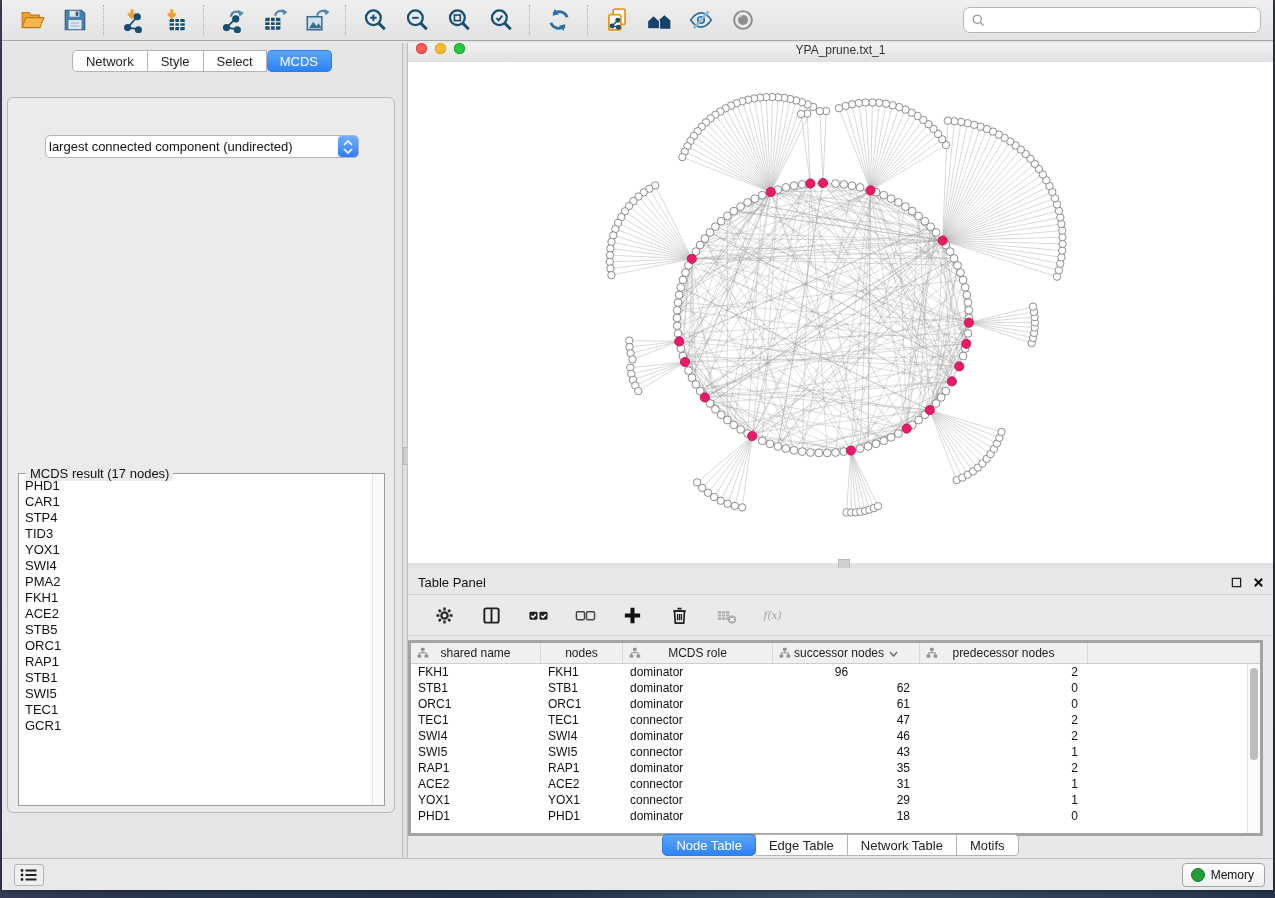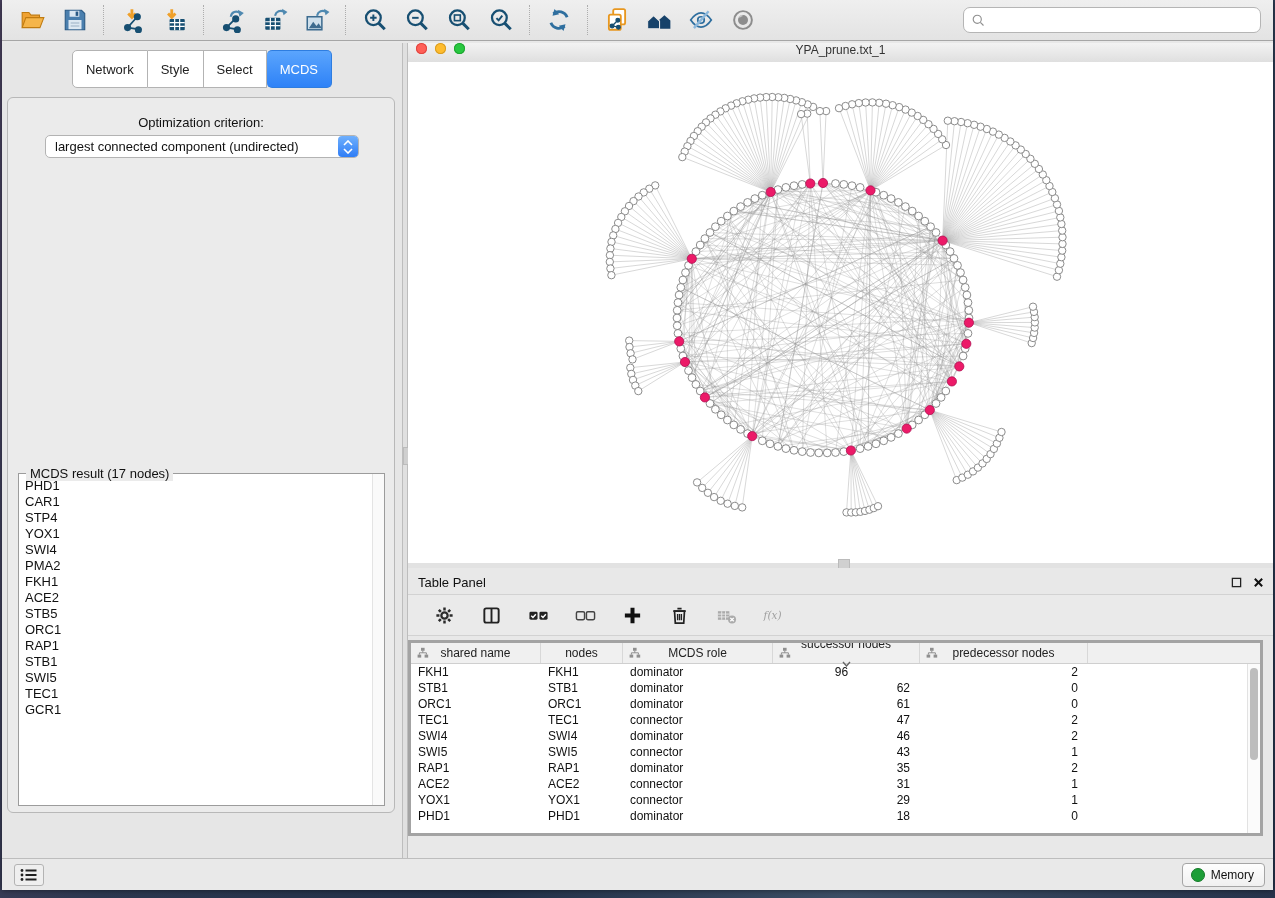--- a/index.html
+++ b/index.html
@@ -24,31 +24,31 @@
   .search-wrap svg{width:15px;height:15px;}
   .search-wrap input{border:none;outline:none;flex:1;height:20px;font-size:13px;background:transparent;}
   
   .control-panel{position:absolute;left:0;top:43px;width:400px;height:815px;background:#e6e6e6;}
   .panel-head{height:24px;display:flex;align-items:center;padding:2px 8px 0 10px;}
   .panel-title{font-size:13px;color:#111;}
   .win-btns{margin-left:auto;display:flex;gap:9px;align-items:center;}
   .win-btns .wb{background:none;border:none;padding:0;width:13px;height:13px;display:flex;align-items:center;justify-content:center;}
   .cp-tabs{display:flex;justify-content:center;margin-top:7px;}
   .seg{display:flex;}
-  .seg button{font-size:13px;height:38px;padding:0 13px;background:#fff;border:1px solid #b3b3b3;
+  .seg button{font-size:13px;height:22px;padding:0 13px;background:#fff;border:1px solid #b3b3b3;
     border-left:none;color:#222;}
   .seg button:first-child{border-left:1px solid #b3b3b3;border-radius:5px 0 0 5px;}
   .seg button:last-child{border-radius:0 5px 5px 0;}
   .seg button.active{background:linear-gradient(#5ba5fd,#2e82f7);color:#fff;border-color:#2e7de0;border-radius:5px;}
   .cp-inner{position:absolute;left:5px;right:7px;top:54px;bottom:45px;background:#ebebeb;
     border:1px solid #b8b8b8;border-radius:6px;}
   .crit-label{margin-top:17px;text-align:center;font-size:13px;color:#111;}
   .dropdown{position:absolute;left:37px;top:37px;width:314px;height:23px;background:#fff;
     border:1px solid #b3b3b3;border-radius:5px;display:flex;align-items:center;box-sizing:border-box;}
-  .dropdown .val{flex:1;font-size:13px;padding-left:9px;color:#111;white-space:nowrap;}
+  .dropdown .val{flex:1;font-size:13px;padding-left:3px;color:#111;white-space:nowrap;}
   .dd-step{width:20px;height:21px;border-radius:4px;background:linear-gradient(#6fb0fd,#2f7df6);
     display:flex;flex-direction:column;align-items:center;justify-content:center;gap:2px;margin-right:0px;}
   .btn-row{position:absolute;left:0;right:0;top:70px;display:flex;justify-content:center;gap:14px;}
   .mac-btn{font-size:13px;height:23px;padding:0 14px;background:linear-gradient(#fff,#f3f3f3);
     border:1px solid #b0b0b0;border-radius:5px;color:#111;}
   .mac-btn.focused{box-shadow:0 0 0 3px rgba(100,155,250,.6);border-color:#7aa8e8;}
   .mcds-group{position:absolute;left:10px;right:9px;top:368px;bottom:6px;}
   .group-box{position:absolute;left:0;right:0;top:7px;bottom:0;border:1px solid #9c9c9c;background:#fff;}
   .group-legend{position:absolute;left:8px;top:0;background:#ebebeb;padding:0 4px;font-size:13px;color:#111;z-index:2;}
   .mcds-list{position:absolute;left:1px;top:8px;bottom:1px;right:12px;overflow:hidden;background:#fff;padding:4px 0 0 6px;}
@@ -251,39 +251,39 @@
   <div class="control-panel">
     <div class="cp-tabs">
           <span class="seg" id="cp-tabs">
             <button>Network</button>
             <button>Style</button>
             <button>Select</button>
             <button class="active">MCDS</button>
           </span>
         </div>
     <div class="cp-inner">
-      <div class="crit-label">Optimization criterion:</div>
       <div class="dropdown">
         <span class="val">largest connected component (undirected)</span>
         <span class="dd-step">
           <svg width="10" height="6" viewBox="0 0 10 6">
                 <path d="M1 5l4-4 4 4" fill="none" stroke="#fff" stroke-width="1.6"></path>
               </svg>
           <svg width="10" height="6" viewBox="0 0 10 6">
                 <path d="M1 1l4 4 4-4" fill="none" stroke="#fff" stroke-width="1.6"></path>
               </svg>
         </span>
       </div>
       <div class="mcds-group">
         <span class="group-legend">MCDS result (17 nodes)</span>
         <div class="group-box"></div>
         <div class="mcds-list" id="mcds-list">
               <div>PHD1</div>
               <div>CAR1</div>
               <div>STP4</div>
+              <div>TID3</div>
               <div>YOX1</div>
               <div>SWI4</div>
               <div>PMA2</div>
               <div>FKH1</div>
               <div>ACE2</div>
               <div>STB5</div>
               <div>ORC1</div>
               <div>RAP1</div>
               <div>STB1</div>
               <div>SWI5</div>
@@ -660,21 +660,21 @@
             </div>
             <div class="th" style="width: 150px;">
               <span class="orgic"><svg width="12" height="12" viewBox="0 0 12 12">
                   <rect x="4" y="0.8" width="3.6" height="3" fill="#8f8f8f"></rect>
                   <rect x="0.6" y="7.6" width="3.6" height="3" fill="#8f8f8f"></rect>
                   <rect x="7.6" y="7.6" width="3.6" height="3" fill="#8f8f8f"></rect>
                   <path d="M5.8 3.8v2M2.4 7.6v-1.8h7v1.8" fill="none" stroke="#8f8f8f"></path>
                 </svg></span>
               <span>MCDS role</span>
             </div>
-            <div class="th" style="width: 147px; flex-direction: column;">
+            <div class="th" style="width: 147px;">
               <span class="orgic"><svg width="12" height="12" viewBox="0 0 12 12">
                   <rect x="4" y="0.8" width="3.6" height="3" fill="#8f8f8f"></rect>
                   <rect x="0.6" y="7.6" width="3.6" height="3" fill="#8f8f8f"></rect>
                   <rect x="7.6" y="7.6" width="3.6" height="3" fill="#8f8f8f"></rect>
                   <path d="M5.8 3.8v2M2.4 7.6v-1.8h7v1.8" fill="none" stroke="#8f8f8f"></path>
                 </svg></span>
               <span>successor nodes</span>
               <span><svg width="9" height="6" viewBox="0 0 9 6">
                   <path d="M1 1l3.5 4L8 1" fill="none" stroke="#666" stroke-width="1.4"></path>
                 </svg></span>
@@ -759,20 +759,28 @@
               <div class="td l" style="width: 82px;">PHD1</div>
               <div class="td l" style="width: 150px;">dominator</div>
               <div class="td r" style="width: 147px;">18</div>
               <div class="td r" style="width: 168px;">0</div>
             </div>
           </div>
       <div class="tbl-scroll">
         <div class="tbl-thumb"></div>
       </div>
     </div>
+    <div class="tp-tabs">
+          <span class="seg" id="tp-tabs">
+            <button class="active">Node Table</button>
+            <button>Edge Table</button>
+            <button>Network Table</button>
+            <button>Motifs</button>
+          </span>
+        </div>
   </div>
 
   <div class="status-bar">
     <button class="sb-left">
       <svg width="18" height="14" viewBox="0 0 18 14">
         <circle cx="2" cy="2.5" r="1.4" fill="#222"></circle>
             <circle cx="2" cy="7" r="1.4" fill="#222"></circle>
             <circle cx="2" cy="11.5" r="1.4" fill="#222"></circle>
         <path d="M5.5 2.5h11M5.5 7h11M5.5 11.5h11" stroke="#222" stroke-width="2"></path>
       </svg>

